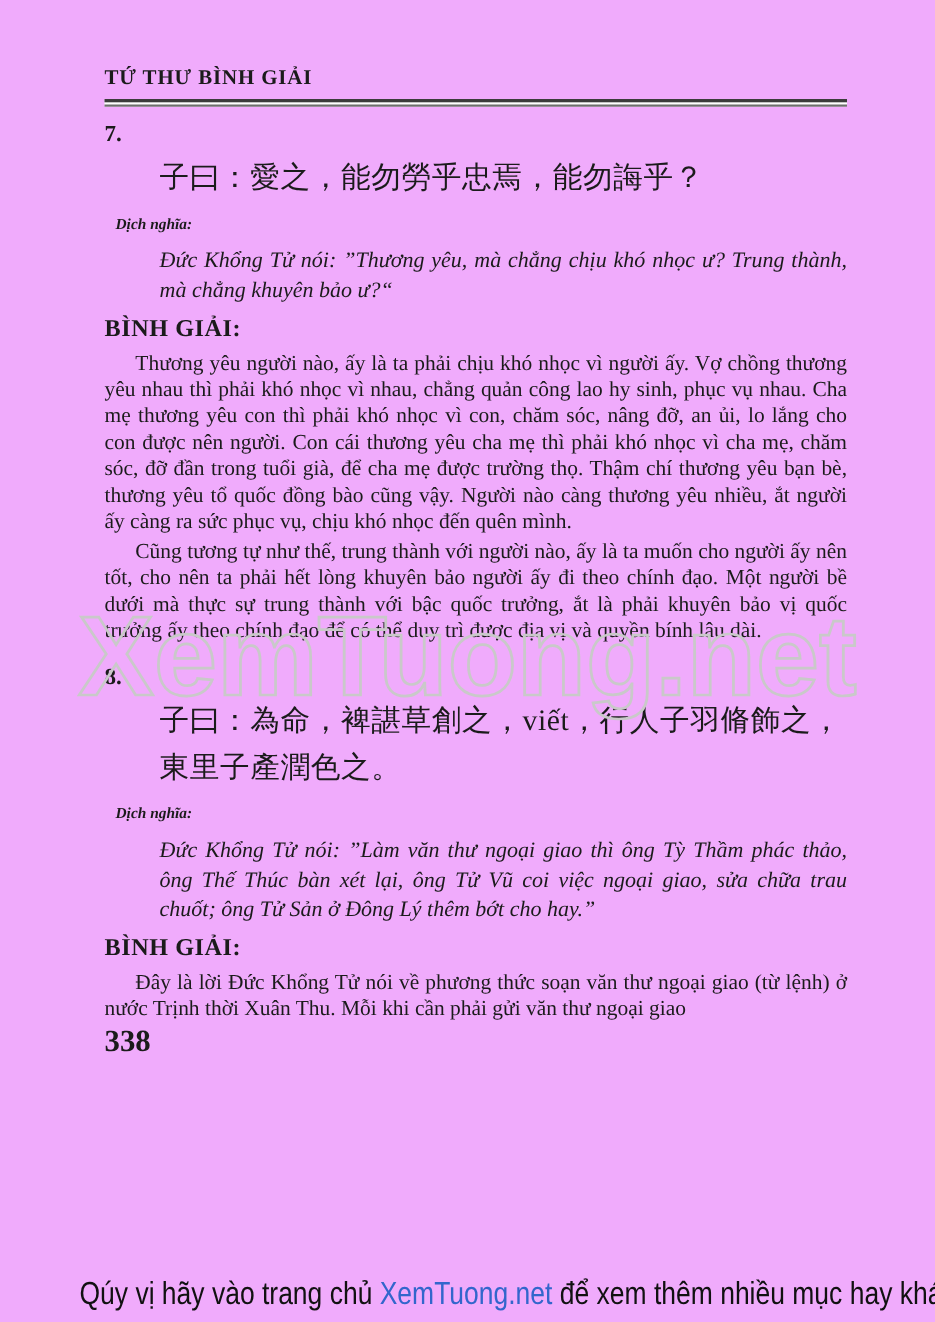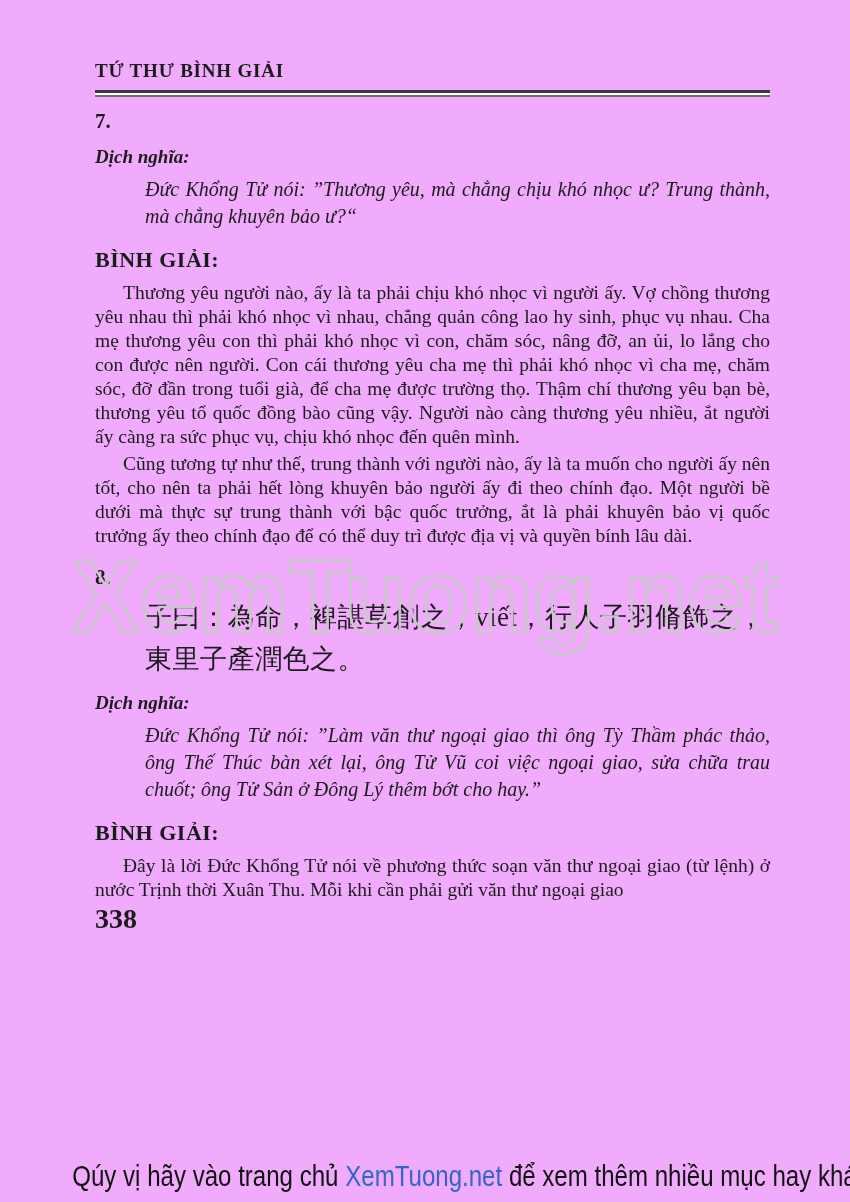--- a/index.html
+++ b/index.html
@@ -48,39 +48,39 @@
   .translit {
     font-style: italic;
     font-size: 19.5px;
     line-height: 28px;
     padding-left: 50px;
     margin: 2px 0 0 0;
   }
   .dich-nghia {
     font-style: italic;
     font-weight: bold;
-    font-size: 19px;
+    font-size: 14px;
     line-height: 30px;
-    margin: 8px 0 0 0;
+    margin: 8px 0 0 10px;
     font-family: Liberation Serif, serif;
   }
   .translation {
     font-style: italic;
     font-size: 20px;
     line-height: 27px;
     padding-left: 50px;
     text-align: justify;
     margin: 4px 0 0 0;
   }
   .binh-giai {
     font-weight: bold;
     font-size: 22px;
     line-height: 32px;
     letter-spacing: 0.5px;
-    margin: 14px 0 0 0;
+    margin: 4px 0 0 0;
   }
   .body-para {
     font-size: 19.5px;
     line-height: 24px;
     text-align: justify;
     text-indent: 28px;
     margin: 5px 0 0 0;
   }
   .body-para + .body-para { margin-top: 3px; }
   .section-8 { margin-top: 16px; }
@@ -129,20 +129,21 @@
 
 <div class="page">
 
   <div class="content">
 
     <div class="running-header">TỨ THƯ BÌNH GIẢI</div>
     <div class="rule"></div>
 
     <div>
       <div class="section-number">7.</div>
+      <p class="chinese">子曰：愛之，能勿勞乎忠焉，能勿誨乎？</p>
       <div class="dich-nghia">Dịch nghĩa:</div>
       <p class="translation">Đức Khổng Tử nói: ”Thương yêu, mà chẳng chịu khó nhọc ư? Trung thành, mà chẳng khuyên bảo ư?“</p>
       <div class="binh-giai">BÌNH GIẢI:</div>
       <p class="body-para">Thương yêu người nào, ấy là ta phải chịu khó nhọc vì người ấy. Vợ chồng thương yêu nhau thì phải khó nhọc vì nhau, chẳng quản công lao hy sinh, phục vụ nhau. Cha mẹ thương yêu con thì phải khó nhọc vì con, chăm sóc, nâng đỡ, an ủi, lo lắng cho con được nên người. Con cái thương yêu cha mẹ thì phải khó nhọc vì cha mẹ, chăm sóc, đỡ đần trong tuổi già, để cha mẹ được trường thọ. Thậm chí thương yêu bạn bè, thương yêu tổ quốc đồng bào cũng vậy. Người nào càng thương yêu nhiều, ắt người ấy càng ra sức phục vụ, chịu khó nhọc đến quên mình.</p>
       <p class="body-para">Cũng tương tự như thế, trung thành với người nào, ấy là ta muốn cho người ấy nên tốt, cho nên ta phải hết lòng khuyên bảo người ấy đi theo chính đạo. Một người bề dưới mà thực sự trung thành với bậc quốc trưởng, ắt là phải khuyên bảo vị quốc trưởng ấy theo chính đạo để có thể duy trì được địa vị và quyền bính lâu dài.</p>
     </div>
 
     <div class="section-8">
       <div class="section-number">8.</div>
       <p class="chinese">子曰：為命，裨諶草創之，viết，行人子羽脩飾之，東里子產潤色之。</p>

